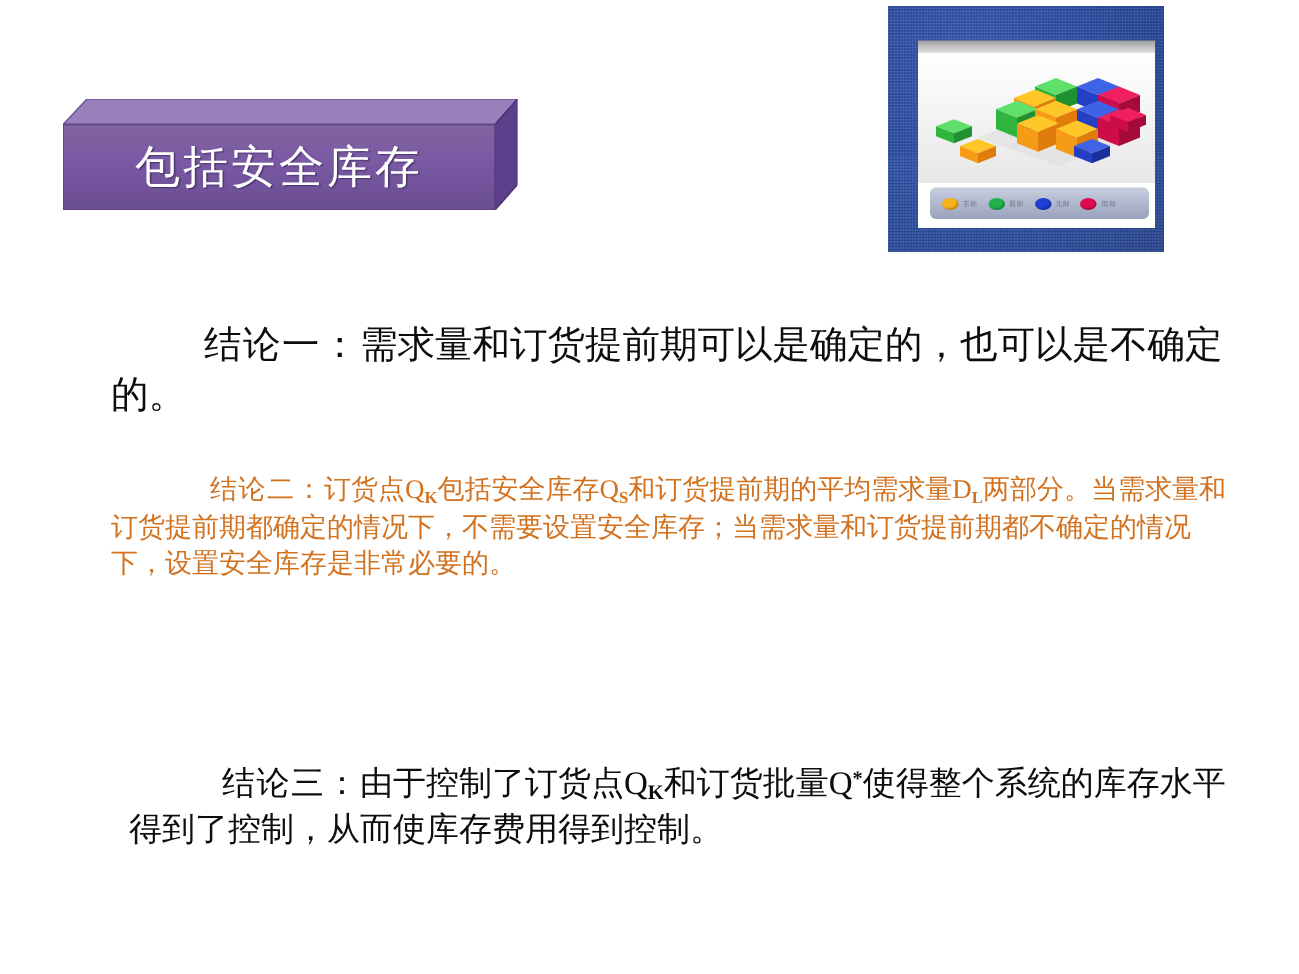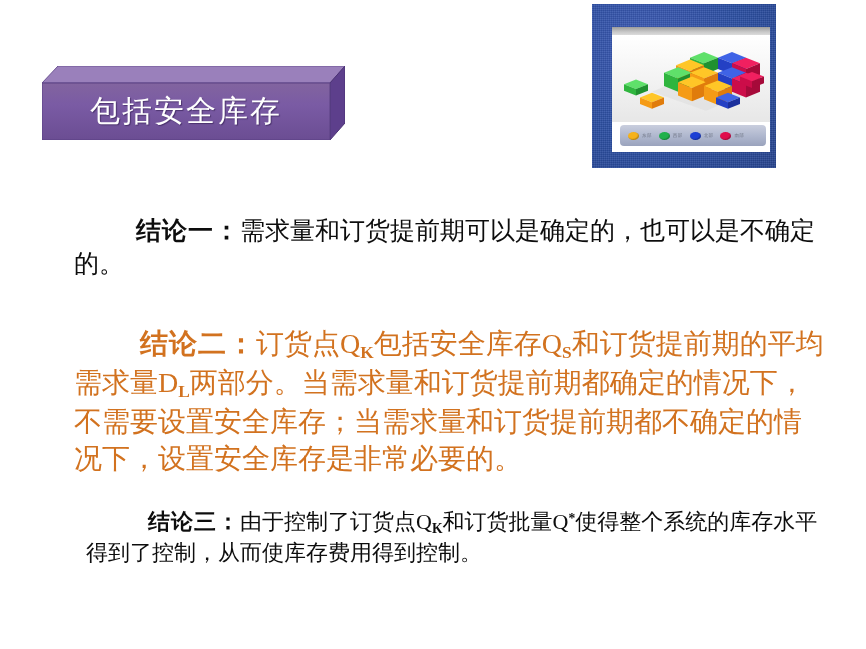--- a/index.html
+++ b/index.html
@@ -101,21 +101,21 @@
   }
 
   
   .para {
     position: absolute;
     font-family: "Liberation Serif", "DejaVu Serif", serif;
     line-height: 1.33;
     white-space: normal;
   }
   .lead {
-    font-weight: bold;
+    font-weight: normal;
     letter-spacing: 1px;
     margin-top: 18px;
   }
   sub, sup {
     font-size: 62%;
     font-weight: bold;
     font-family: "Liberation Serif", "DejaVu Serif", serif;
   }
   sub { vertical-align: -0.28em; }
   sup { vertical-align: 0.42em; }
@@ -125,21 +125,21 @@
     top: 189px;
     width: 752px;
     font-size: 25px;
     color: #0d0d0d;
     text-indent: 62px;
   }
   #para-2 {
     left: 74px;
     top: 297px;
     width: 752px;
-    font-size: 28px;
+    font-size: 18px;
     color: #d2721f;
     text-indent: 66px;
   }
   #para-3 {
     left: 86px;
     top: 485px;
     width: 744px;
     font-size: 22px;
     color: #0d0d0d;
     text-indent: 62px;

